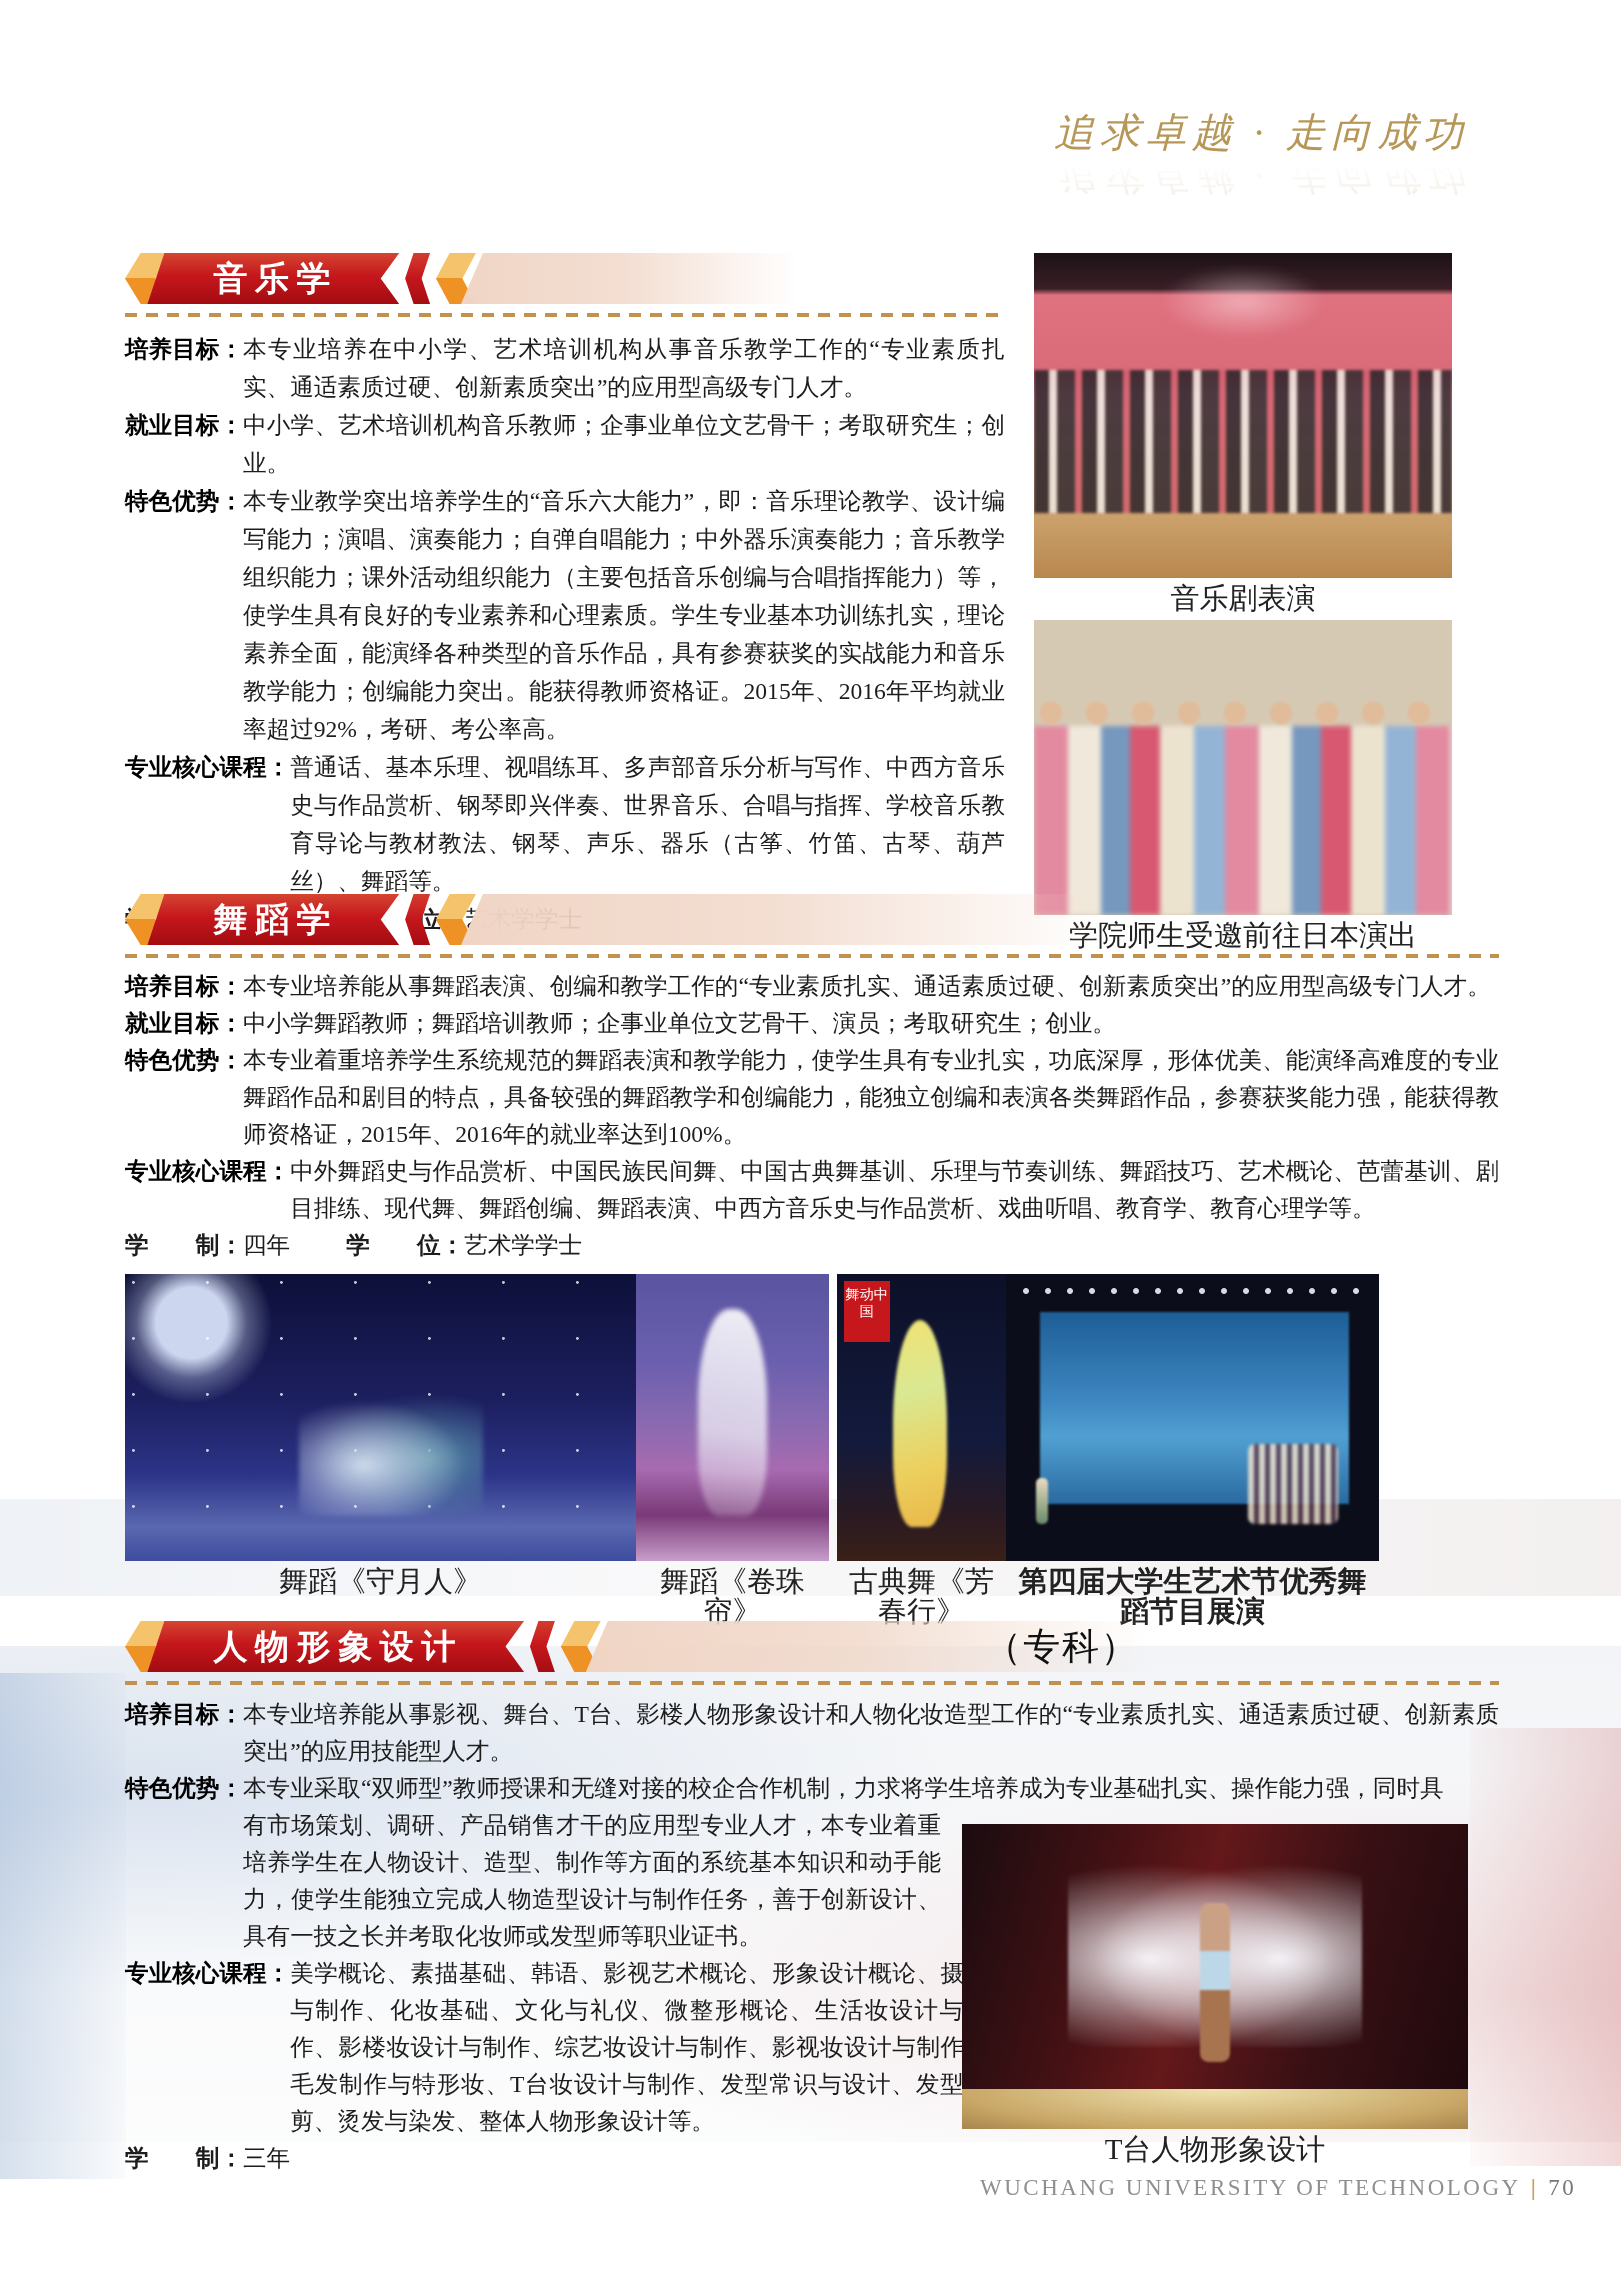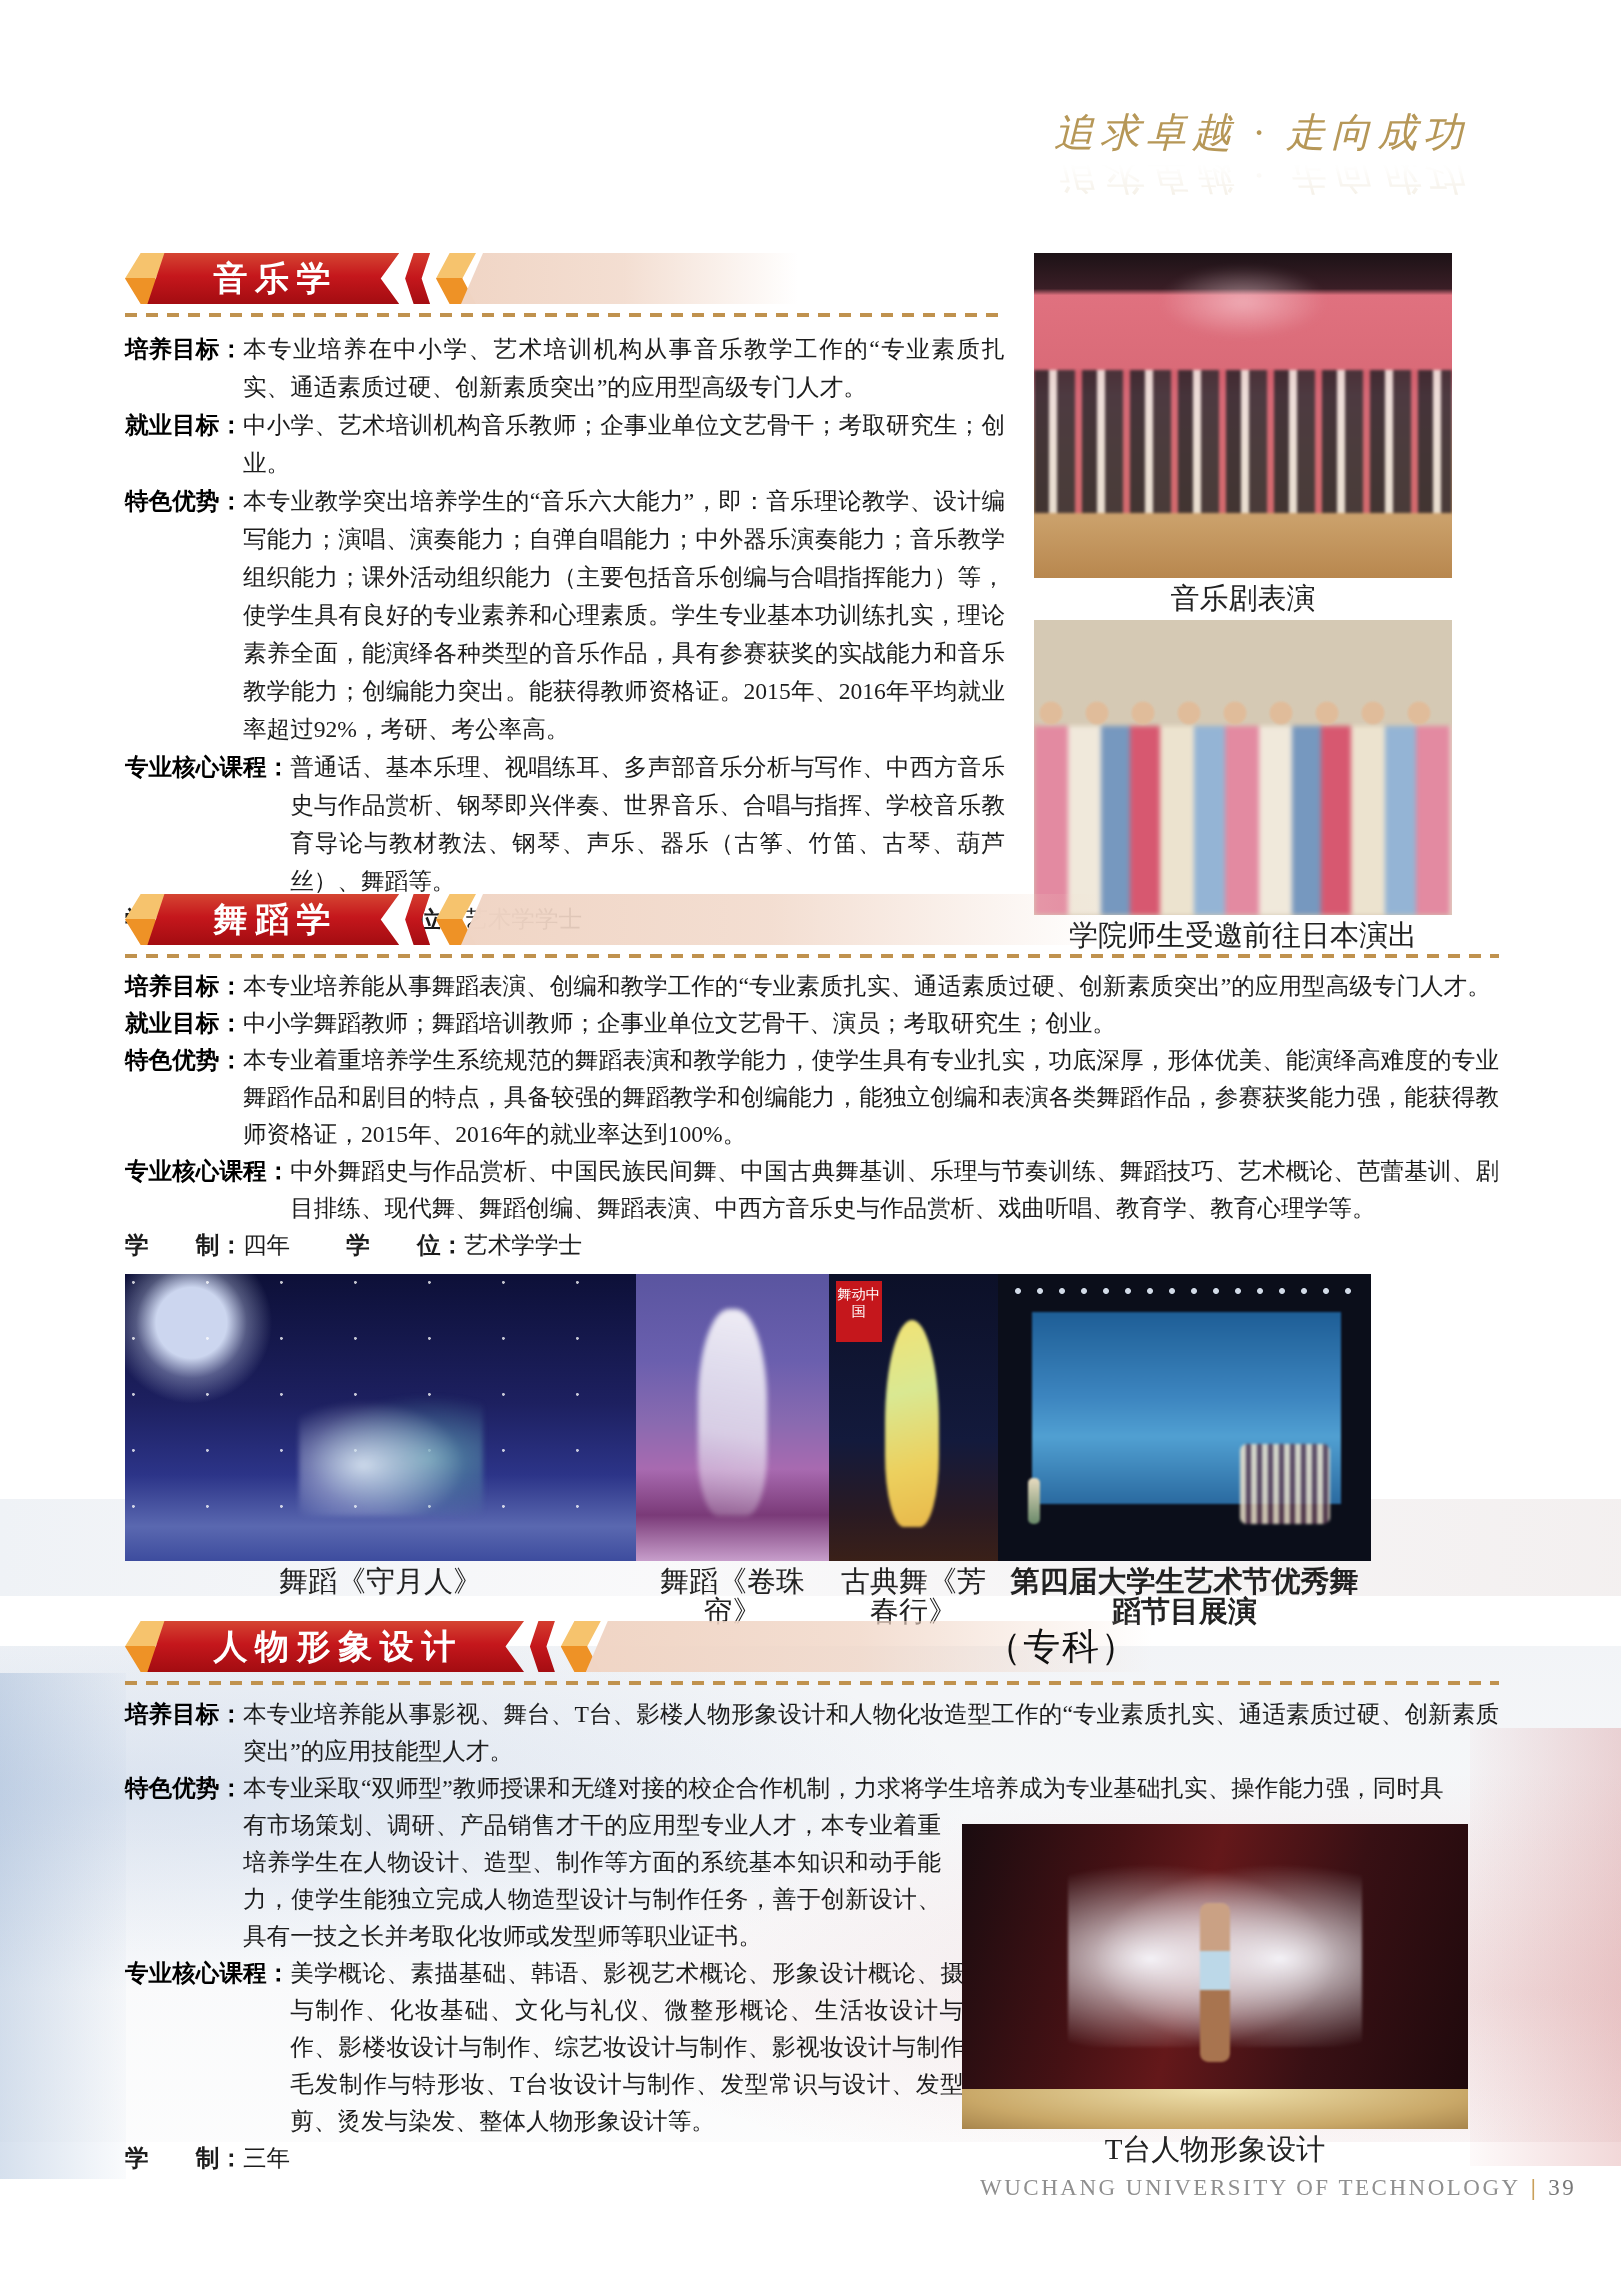--- a/index.html
+++ b/index.html
@@ -91,21 +91,21 @@
   .m2-people { position:absolute; left:0; right:0; bottom:0; height:64%; filter:blur(2.5px); opacity:.92;
     background:repeating-linear-gradient(90deg,#e585a0 0 34px,#f3ecdf 34px 67px,#6f94c0 67px 96px,#d84f6b 96px 126px,#efe6d2 126px 160px,#8fb3d8 160px 191px); }
   .m2-heads { position:absolute; left:0; right:0; top:26%; height:34px; filter:blur(0.8px); opacity:.9;
     background:radial-gradient(circle at 17px 17px, #e2bb98 11px, rgba(0,0,0,0) 11.8px); background-size:46px 34px; }
 
   .dance-strip { display:flex; margin-top:10px; }
   .dance-fig { flex:none; }
   .dance-fig .photo { height:287px; }
   .fig1 { width:511px; margin-right:7.6px; }
   .fig2 { width:193px; margin-right:20px; }
-  .fig3 { width:169px; margin-right:22px; }
+  .fig3 { width:169px; margin-right:22px;padding-left:8px; }
   .fig4 { width:373px;font-weight:bold; }
   .ph-dance1 {
     background:radial-gradient(circle at 13% 17%, #ccd6ef 0 7%, rgba(204,214,239,.35) 11%, rgba(204,214,239,0) 16%),
       linear-gradient(180deg,#0d1038 0%, #1d2060 45%, #2c3488 70%, #5a68b0 88%, #3d4c9e 100%); }
   .d1-stars { position:absolute; inset:0; opacity:.75;
     background:radial-gradient(circle at 8.4px 8.4px, #ffffff 1.1px, rgba(0,0,0,0) 1.7px); background-size:74px 56px; }
   .d1-dancers { position:absolute; left:34%; bottom:16%; width:36%; height:44%; filter:blur(2.5px);
     background:radial-gradient(ellipse at 35% 60%, rgba(230,240,250,.85), rgba(230,240,250,0) 60%),
       radial-gradient(ellipse at 70% 55%, rgba(90,150,170,.9), rgba(90,150,170,0) 65%); }
   .ph-dance2 { background:linear-gradient(180deg,#5a55a0 0%, #6a5fae 30%, #8a6ab0 52%, #a86ab0 68%, #7a3a78 84%, #c79ecb 100%); }
@@ -325,17 +325,17 @@
       <div class="photo ph-t">
         <div class="t-wings"></div>
         <div class="t-figure"></div>
         <div class="t-floor"></div>
       </div>
       <figcaption class="caption">T台人物形象设计</figcaption>
     </figure>
   </section>
 
   <div class="footer">
-    <span>WUCHANG UNIVERSITY OF TECHNOLOGY</span><span class="divider">|</span><span class="pagenum">39</span>
+    <span>WUCHANG UNIVERSITY OF TECHNOLOGY</span><span class="divider">|</span><span class="pagenum">70</span>
   </div>
 
 </div>
 
 
 </body></html>

